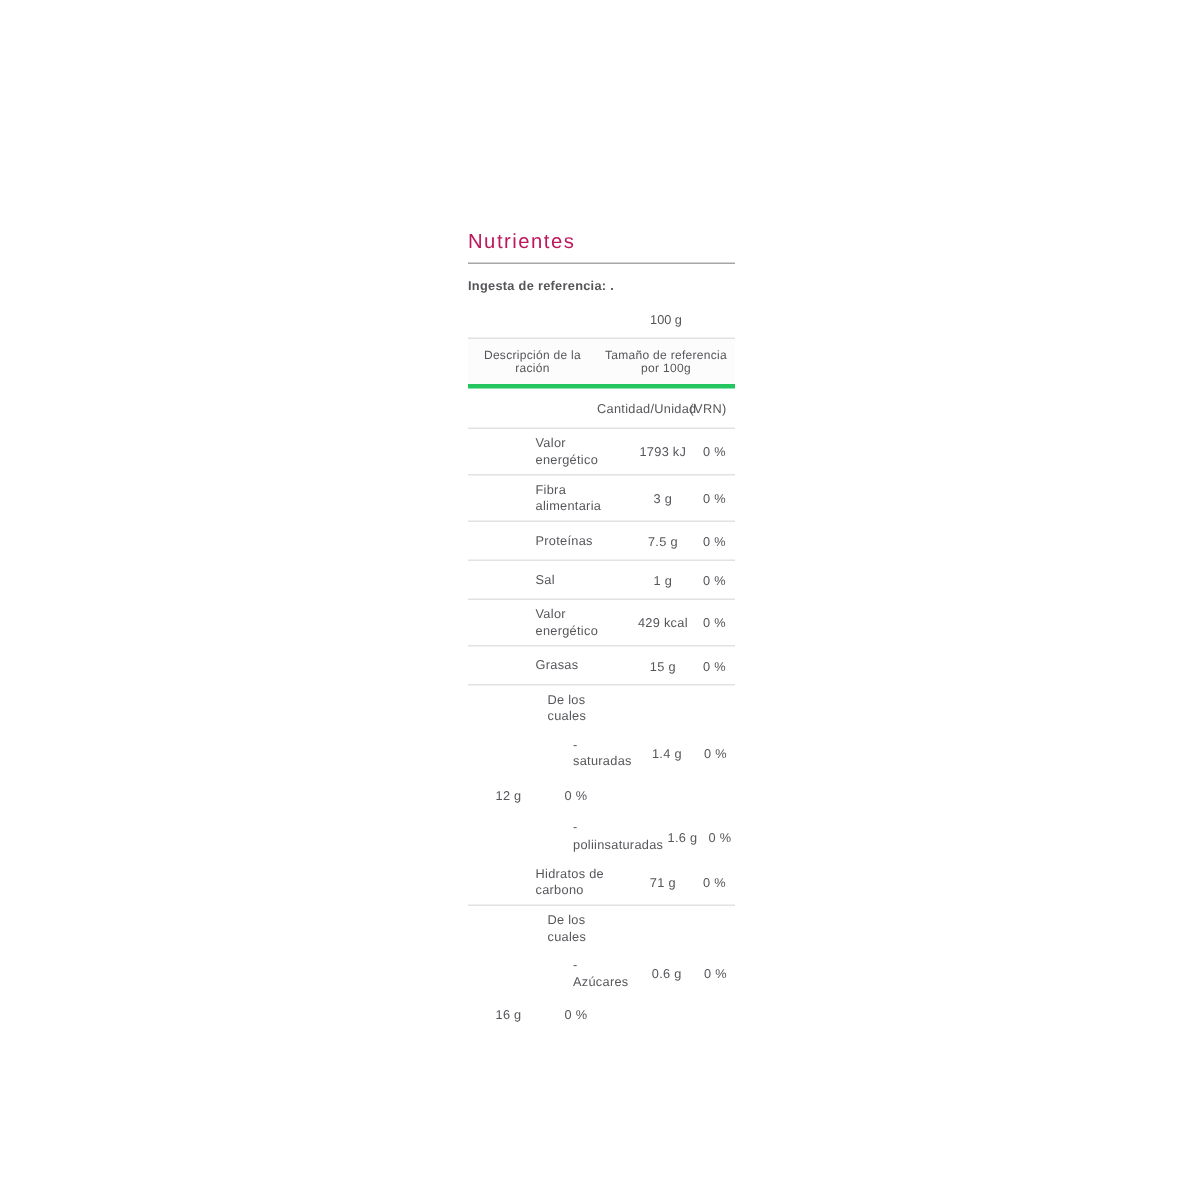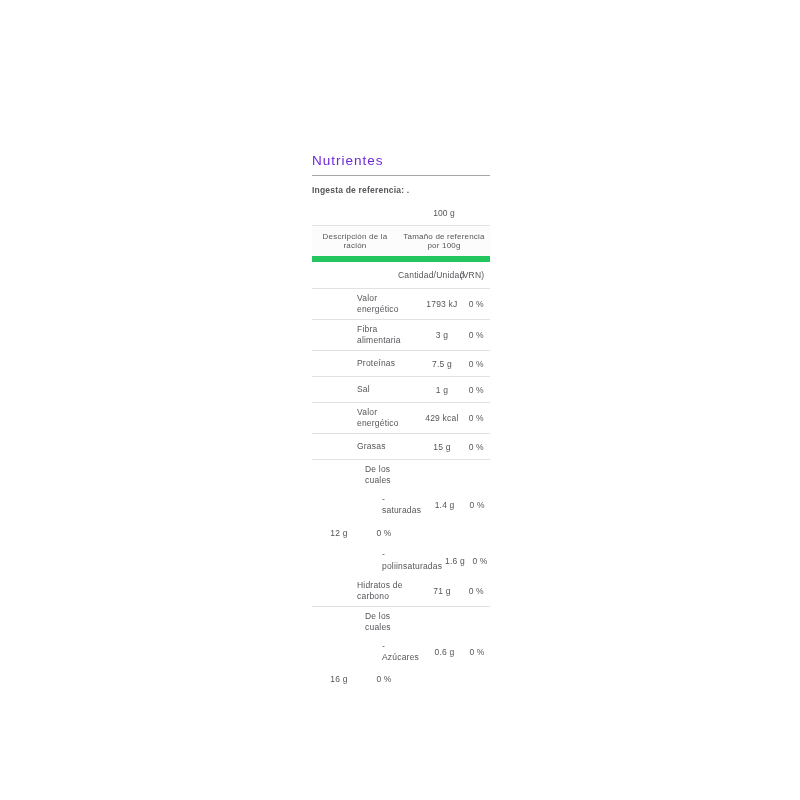--- a/index.html
+++ b/index.html
@@ -17,21 +17,21 @@
   }
   .panel {
     position: absolute;
     left: 312px;
     top: 153px;
     width: 178px;
   }
   .panel-title {
     font-size: 13.5px;
     letter-spacing: 1px;
-    color: #6d28d9;
+    color: #be185d;
     padding-bottom: 7px;
     border-bottom: 1px solid #a6a6a8;
   }
   .intake-note {
     margin-top: 9px;
     font-size: 8.5px;
     font-weight: bold;
     letter-spacing: 0.2px;
   }
   .serving-row {
@@ -40,21 +40,21 @@
     font-size: 8.5px;
   }
   .serving-row .c1 { width: 86px; }
   .serving-row .c23 { width: 92px; text-align: center; }
   .thead {
     margin-top: 7px;
     display: flex;
     align-items: center;
     min-height: 30px;
     border-top: 1px solid #e2e2e2;
-    border-bottom: 6px solid #22c55e;
+    border-bottom: 3px solid #22c55e;
     background: #fcfcfc;
     font-size: 8px;
     letter-spacing: 0.2px;
   }
   .thead .c1 {
     width: 86px;
     text-align: center;
     padding: 3px 5px;
     box-sizing: border-box;
   }

